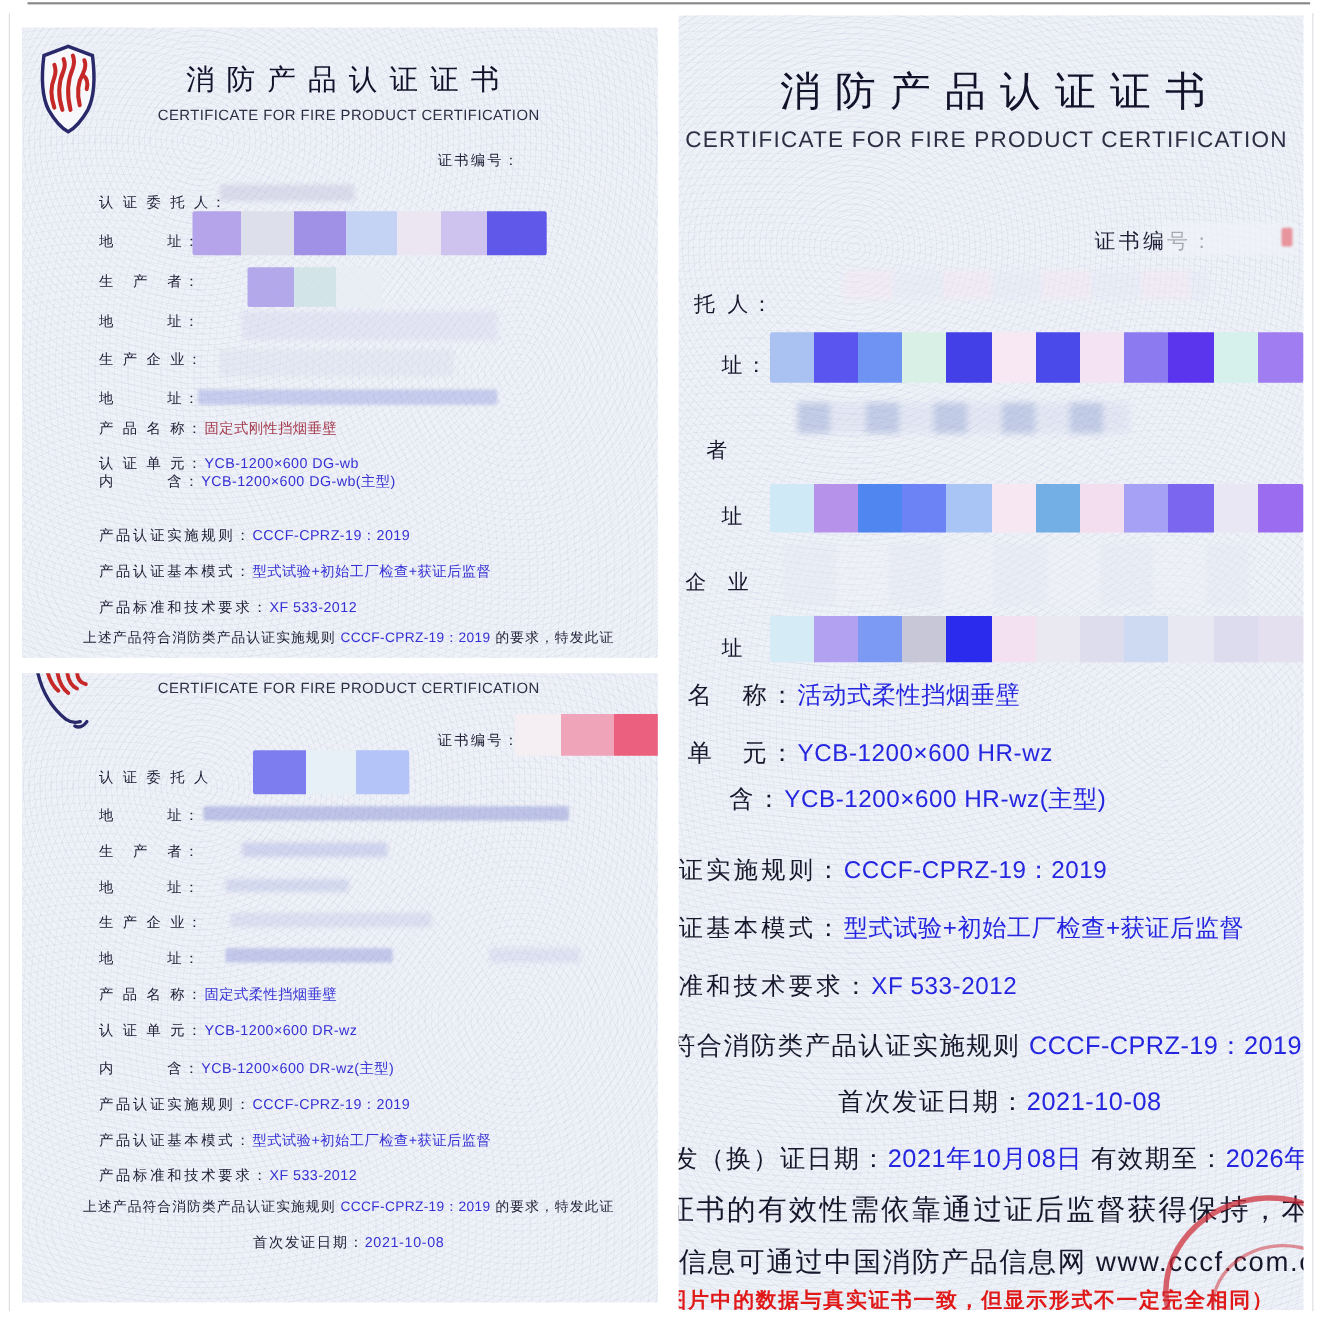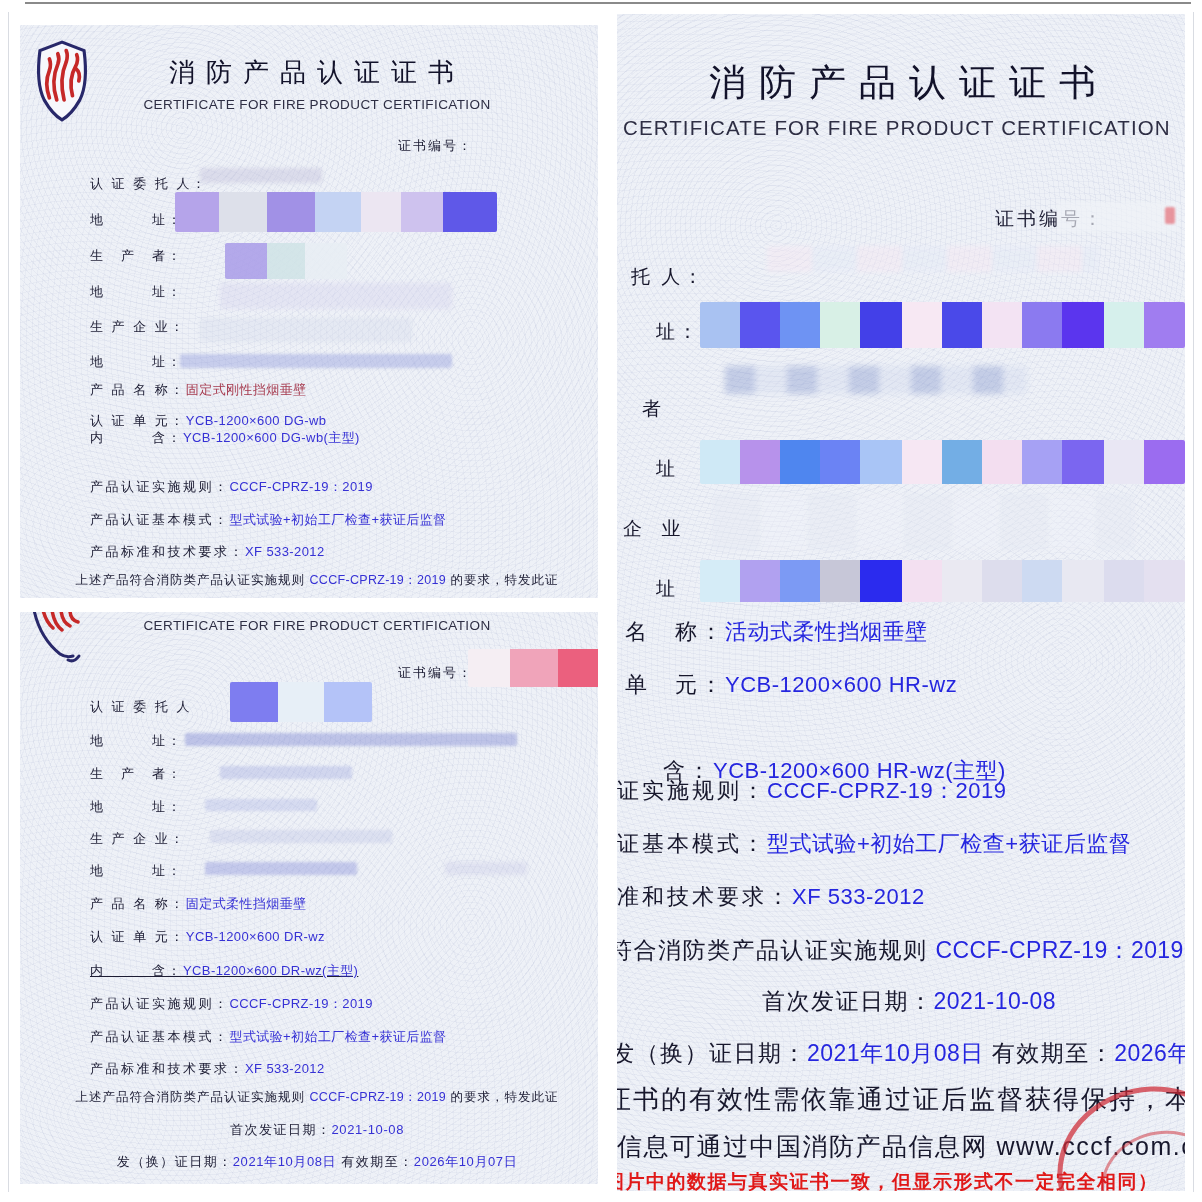--- a/index.html
+++ b/index.html
@@ -174,28 +174,27 @@
   <div class="mos" id="n8"></div>
 
   <div class="row" style="left:70px;top:86px;"><span class="lab">认 证 委 托 人</span></div>
   <div class="row" style="left:70px;top:120px;"><span class="lab">地　　　址：</span></div>
   <div class="row" style="left:70px;top:153px;"><span class="lab">生　产　者：</span></div>
   <div class="row" style="left:70px;top:186px;"><span class="lab">地　　　址：</span></div>
   <div class="row" style="left:70px;top:218px;"><span class="lab">生 产 企 业：</span></div>
   <div class="row" style="left:70px;top:250px;"><span class="lab">地　　　址：</span></div>
   <div class="row" style="left:70px;top:283px;"><span class="lab">产 品 名 称：</span><span class="val v-blue">固定式柔性挡烟垂壁</span></div>
   <div class="row" style="left:70px;top:316px;"><span class="lab">认 证 单 元：</span><span class="val v-blue">YCB-1200×600 DR-wz</span></div>
-  <div class="row" style="left:70px;top:350px;text-decoration:underline;"><span class="lab">内　　　含：</span><span class="val v-blue">YCB-1200×600 DR-wz(主型)</span></div>
+  <div class="row" style="left:70px;top:350px;"><span class="lab">内　　　含：</span><span class="val v-blue">YCB-1200×600 DR-wz(主型)</span></div>
   <div class="row" style="left:70px;top:383px;"><span class="lab">产品认证实施规则：</span><span class="val v-blue">CCCF-CPRZ-19：2019</span></div>
   <div class="row" style="left:70px;top:416px;"><span class="lab">产品认证基本模式：</span><span class="val v-blue">型式试验+初始工厂检查+获证后监督</span></div>
   <div class="row" style="left:70px;top:448px;"><span class="lab">产品标准和技术要求：</span><span class="val v-blue">XF 533-2012</span></div>
 
   <div class="abs ctr foot1" style="top:477px;"><span>上述产品符合消防类产品认证实施规则 </span><span class="code">CCCF-CPRZ-19：2019</span><span> 的要求，特发此证</span></div>
   <div class="abs ctr date1" style="top:509px;"><span>首次发证日期：</span><span class="d">2021-10-08</span></div>
-  <div class="abs ctr date1" style="top:541px;"><span>发（换）证日期：</span><span class="d">2021年10月08日</span><span> 有效期至：</span><span class="d">2026年10月07日</span></div>
 </div>
 
 <div class="cert" id="cert3">
   <div class="abs ctr t3" style="top:44px;">消防产品认证证书</div>
   <div class="abs sub3" style="left:6px;top:102px;">CERTIFICATE FOR FIRE PRODUCT CERTIFICATION</div>
   <div class="abs certno3" style="left:378px;top:192px;">证书编号：</div>
 
   <div class="mos" id="q0"></div>
   <div class="mos" id="q1"></div>
   <div class="mos" id="q2"></div>
@@ -207,21 +206,21 @@
 
   <div class="r3" style="left:14px;top:250px;"><span class="lab">托 人：</span></div>
   <div class="r3" style="left:39px;top:305px;"><span class="lab">址：</span></div>
   <div class="r3" style="left:25px;top:382px;"><span class="lab">者</span></div>
   <div class="r3" style="left:39px;top:442px;"><span class="lab">址</span></div>
   <div class="r3" style="left:6px;top:502px;"><span class="lab">企  业</span></div>
   <div class="r3" style="left:39px;top:562px;"><span class="lab">址</span></div>
 
   <div class="r3 r3big" style="left:8px;top:603px;"><span class="lab">名　称：</span><span class="val">活动式柔性挡烟垂壁</span></div>
   <div class="r3 r3big" style="left:8px;top:656px;"><span class="lab">单　元：</span><span class="val">YCB-1200×600 HR-wz</span></div>
-  <div class="r3 r3big" style="left:46px;top:742px;text-align:center;"><span class="lab">含：</span><span class="val">YCB-1200×600 HR-wz(主型)</span></div>
+  <div class="r3 r3big" style="left:46px;top:698px;text-align:center;"><span class="lab">含：</span><span class="val">YCB-1200×600 HR-wz(主型)</span></div>
   <div class="r3 r3big" style="left:0px;top:762px;"><span class="lab">证实施规则：</span><span class="val">CCCF-CPRZ-19：2019</span></div>
   <div class="r3 r3big" style="left:0px;top:815px;"><span class="lab">证基本模式：</span><span class="val">型式试验+初始工厂检查+获证后监督</span></div>
   <div class="r3 r3big" style="left:0px;top:868px;"><span class="lab">准和技术要求：</span><span class="val">XF 533-2012</span></div>
 
   <div class="abs conf3" style="left:-8px;top:921px;"><span>符合消防类产品认证实施规则 </span><span class="code">CCCF-CPRZ-19：2019</span><span> 的要求，特发此证</span></div>
   <div class="abs ctr date3" style="top:972px;"><span>首次发证日期：</span><span class="d">2021-10-08</span></div>
   <div class="abs date3" style="left:-6px;top:1024px;"><span>发（换）证日期：</span><span class="d">2021年10月08日</span><span> 有效期至：</span><span class="d">2026年10月0</span></div>
 
   <div class="abs notice3" style="left:-12px;top:1068px;">证书的有效性需依靠通过证后监督获得保持，本证书</div>
   <div class="abs notice3b" style="left:0px;top:1116px;">信息可通过中国消防产品信息网 www.cccf.com.cn</div>

